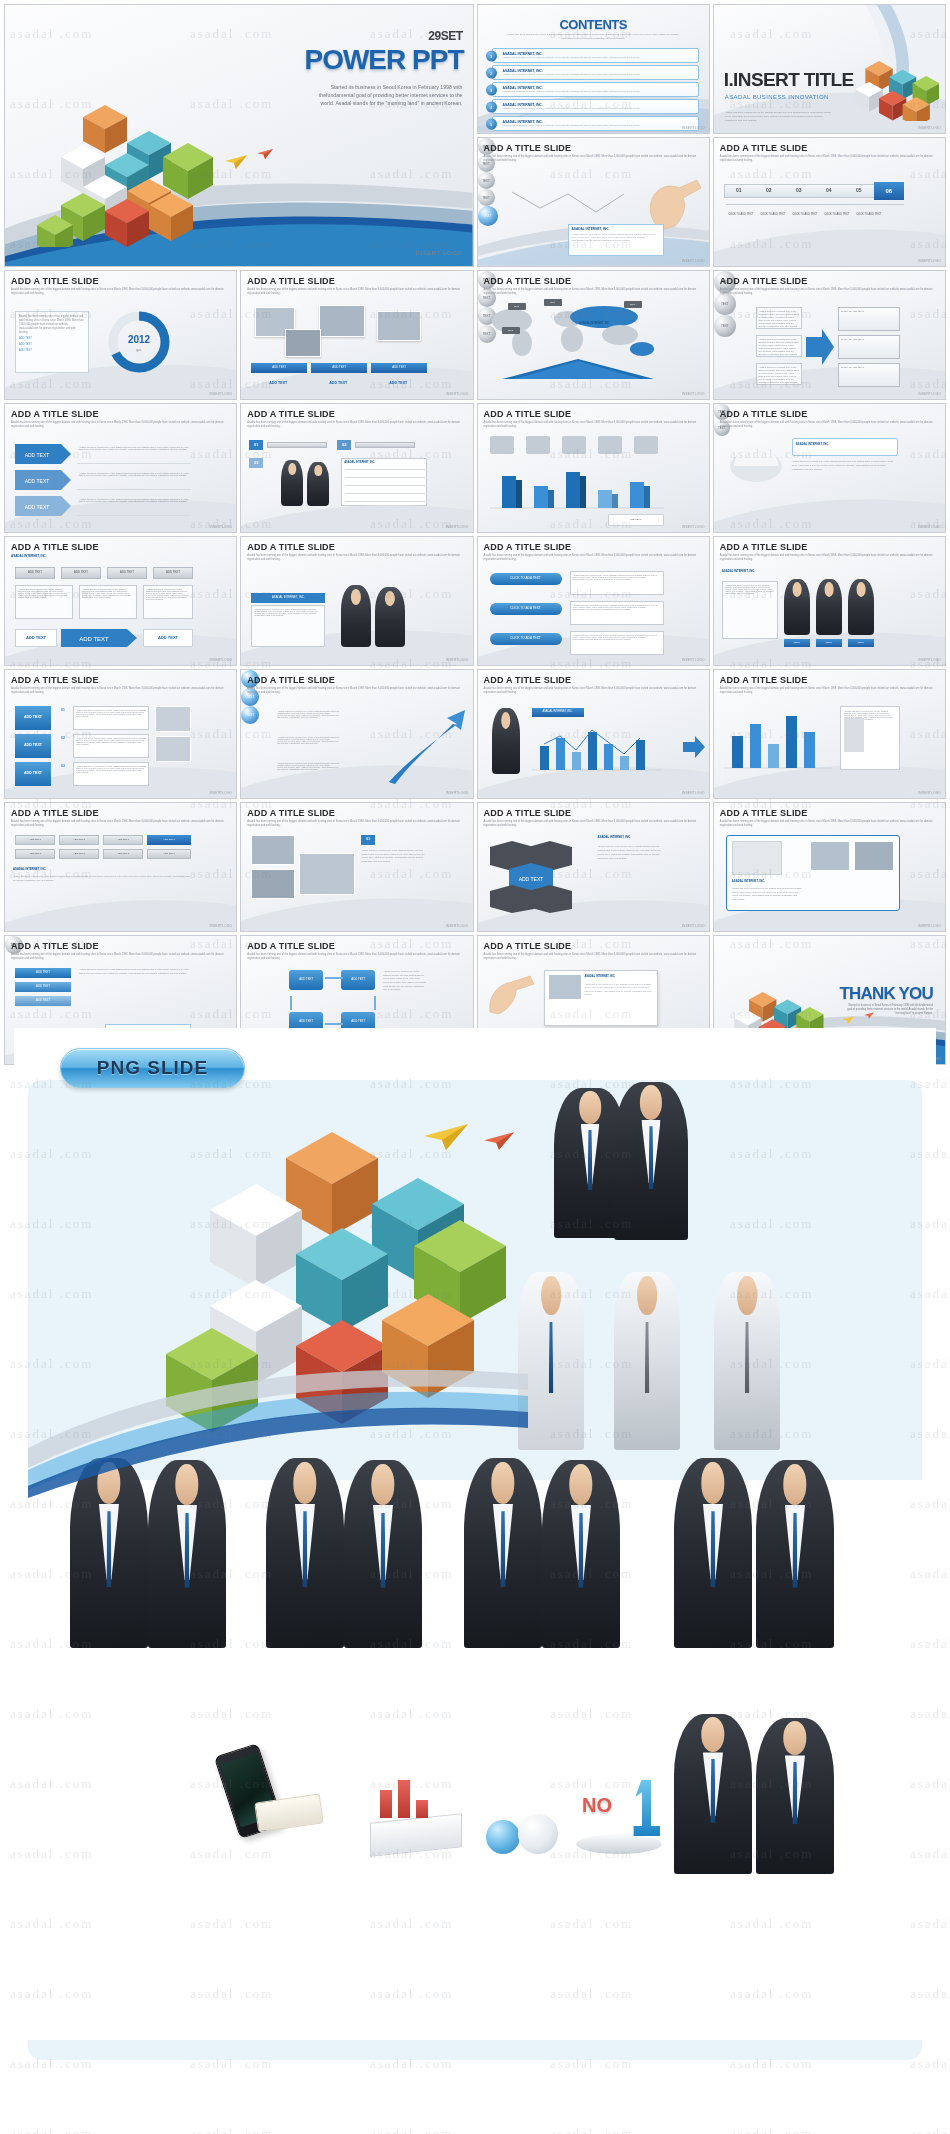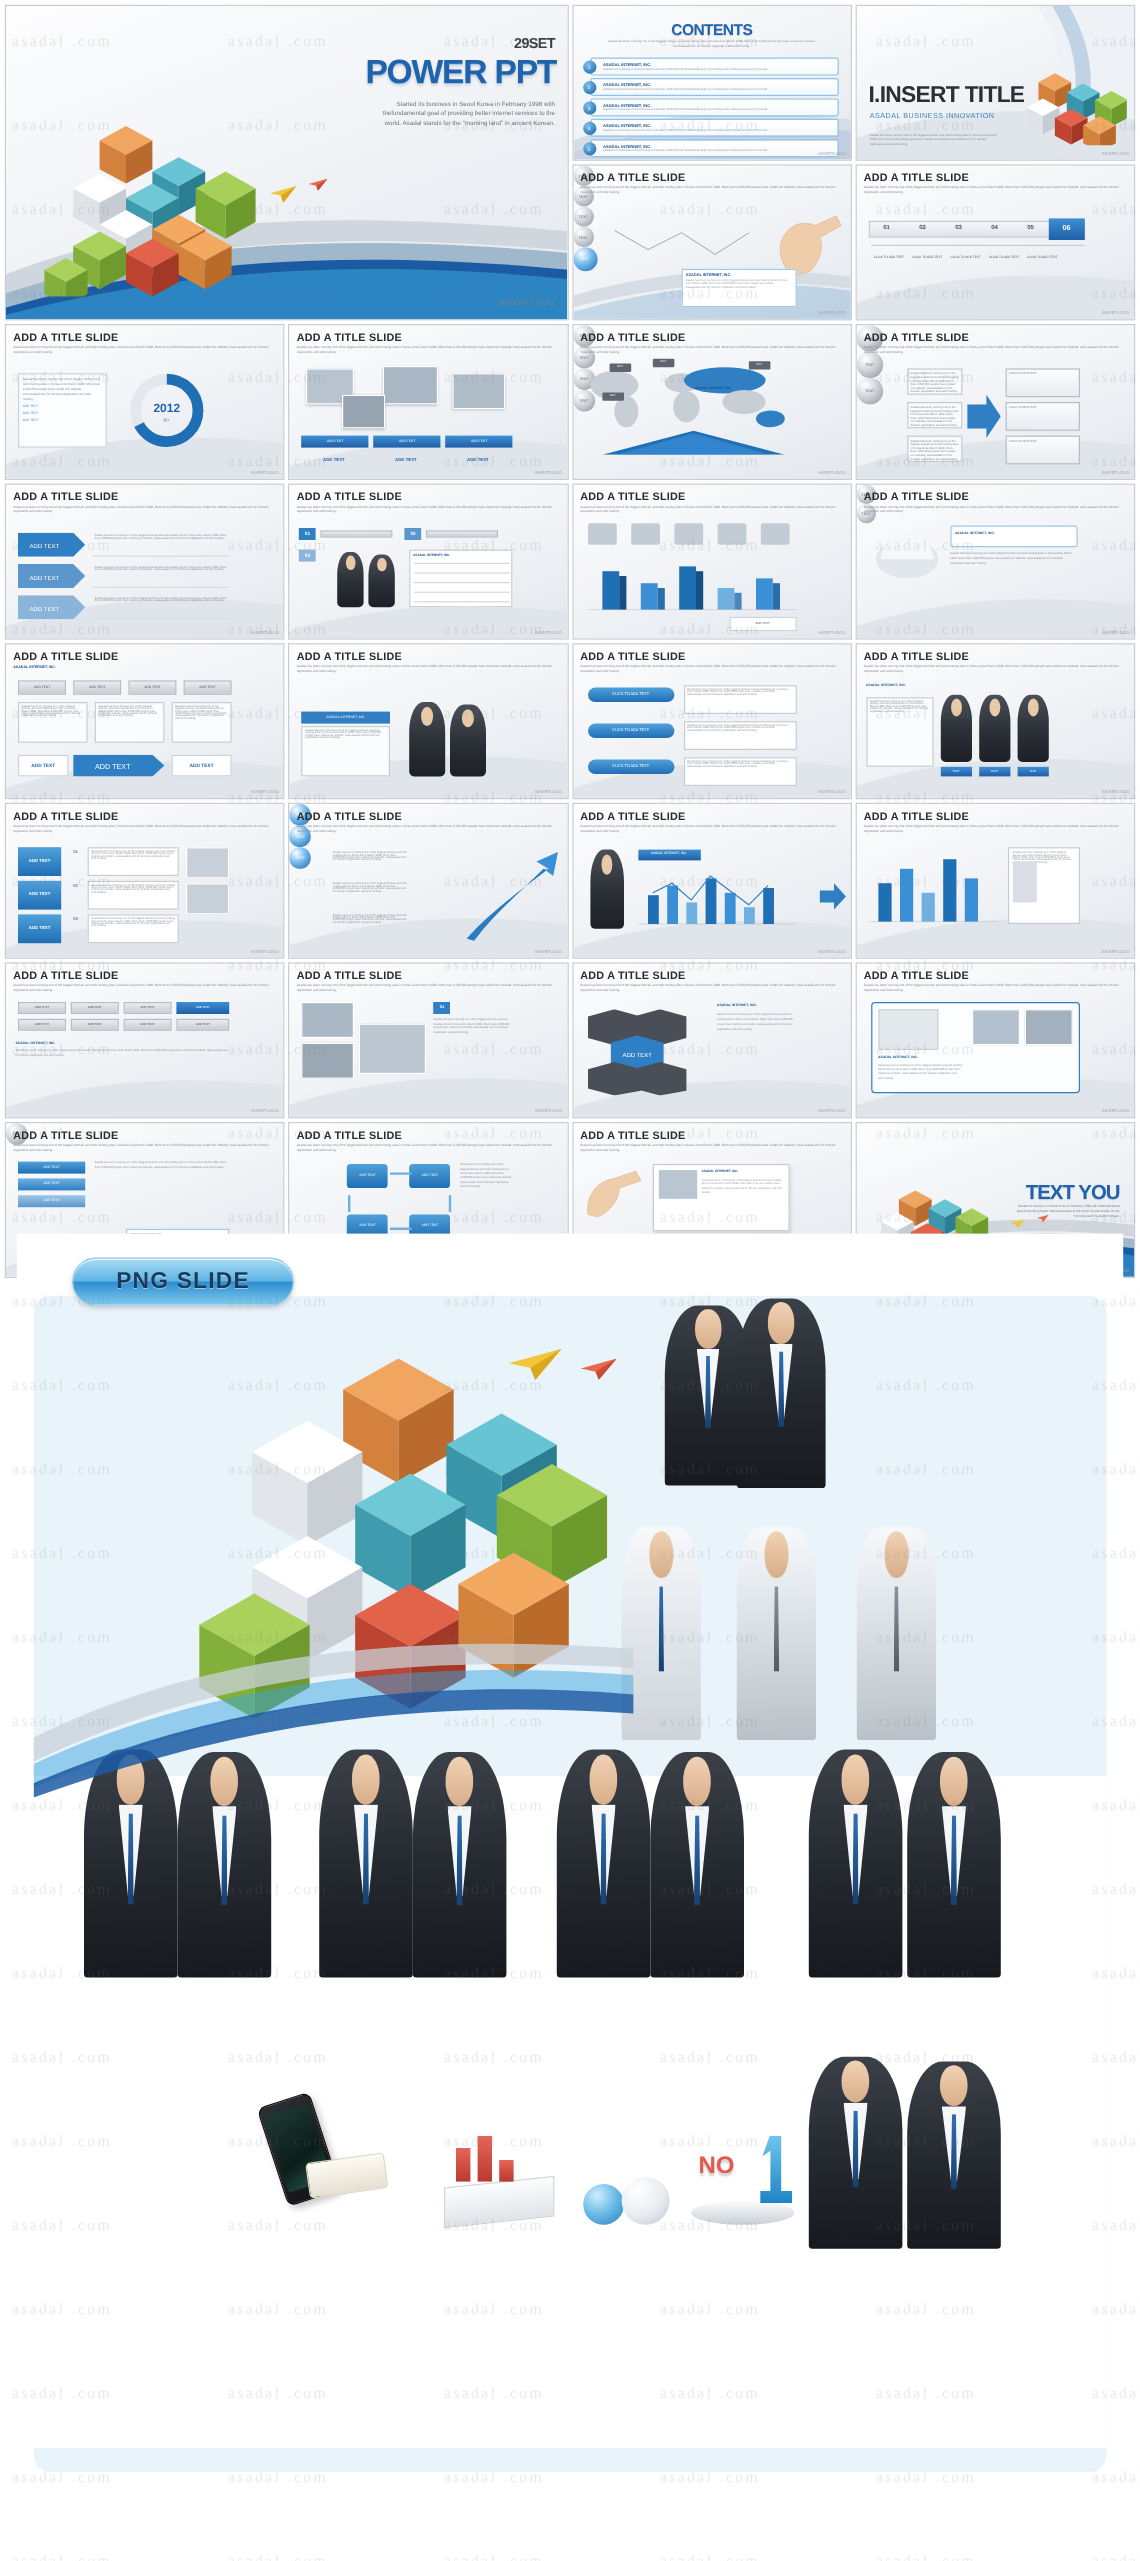--- a/index.html
+++ b/index.html
@@ -1023,21 +1023,21 @@
 
   <div class="slide">
     <div class="swoosh" style="height:46%">
       <svg viewBox="0 0 230 60" preserveAspectRatio="none">
         <path d="M0,36 C60,12 140,6 230,16 L230,26 C140,16 70,22 0,46 Z" fill="#cfd6de"></path>
         <path d="M0,48 C70,24 150,18 230,28 L230,38 C150,28 80,34 0,56 Z" fill="#9fb8cc"></path>
         <path d="M0,56 C80,32 160,26 230,36 L230,60 L0,60 Z" fill="#1b5ba3"></path>
         <path d="M0,60 C90,38 170,32 230,42 L230,60 Z" fill="#3da6dd" opacity=".5"></path>
       </svg>
     </div>
-    <div class="ty-title">TEXT YOU</div>
+    <div class="ty-title">THANK YOU</div>
     <div class="ty-desc">Started its business in Seoul Korea in February 1998 with thefundamental goal of providing better internet services to the world. Asadal stands for the "morning land" in ancient Korean.</div>
     <svg style="position:absolute;left:14px;top:56px;width:104px;height:70px;" viewBox="0 0 104 70">
       <g transform="scale(.62)">
         <g transform="translate(34,0)">
             <polygon points="0,12 22,0 44,12 22,24" fill="#f0a560"></polygon>
             <polygon points="0,12 22,24 22,48 0,36" fill="#d3813c"></polygon>
             <polygon points="44,12 22,24 22,48 44,36" fill="#b96a2c"></polygon>
           </g>
         <g transform="translate(74,12)">
             <polygon points="0,12 22,0 44,12 22,24" fill="#66c4d4"></polygon>

